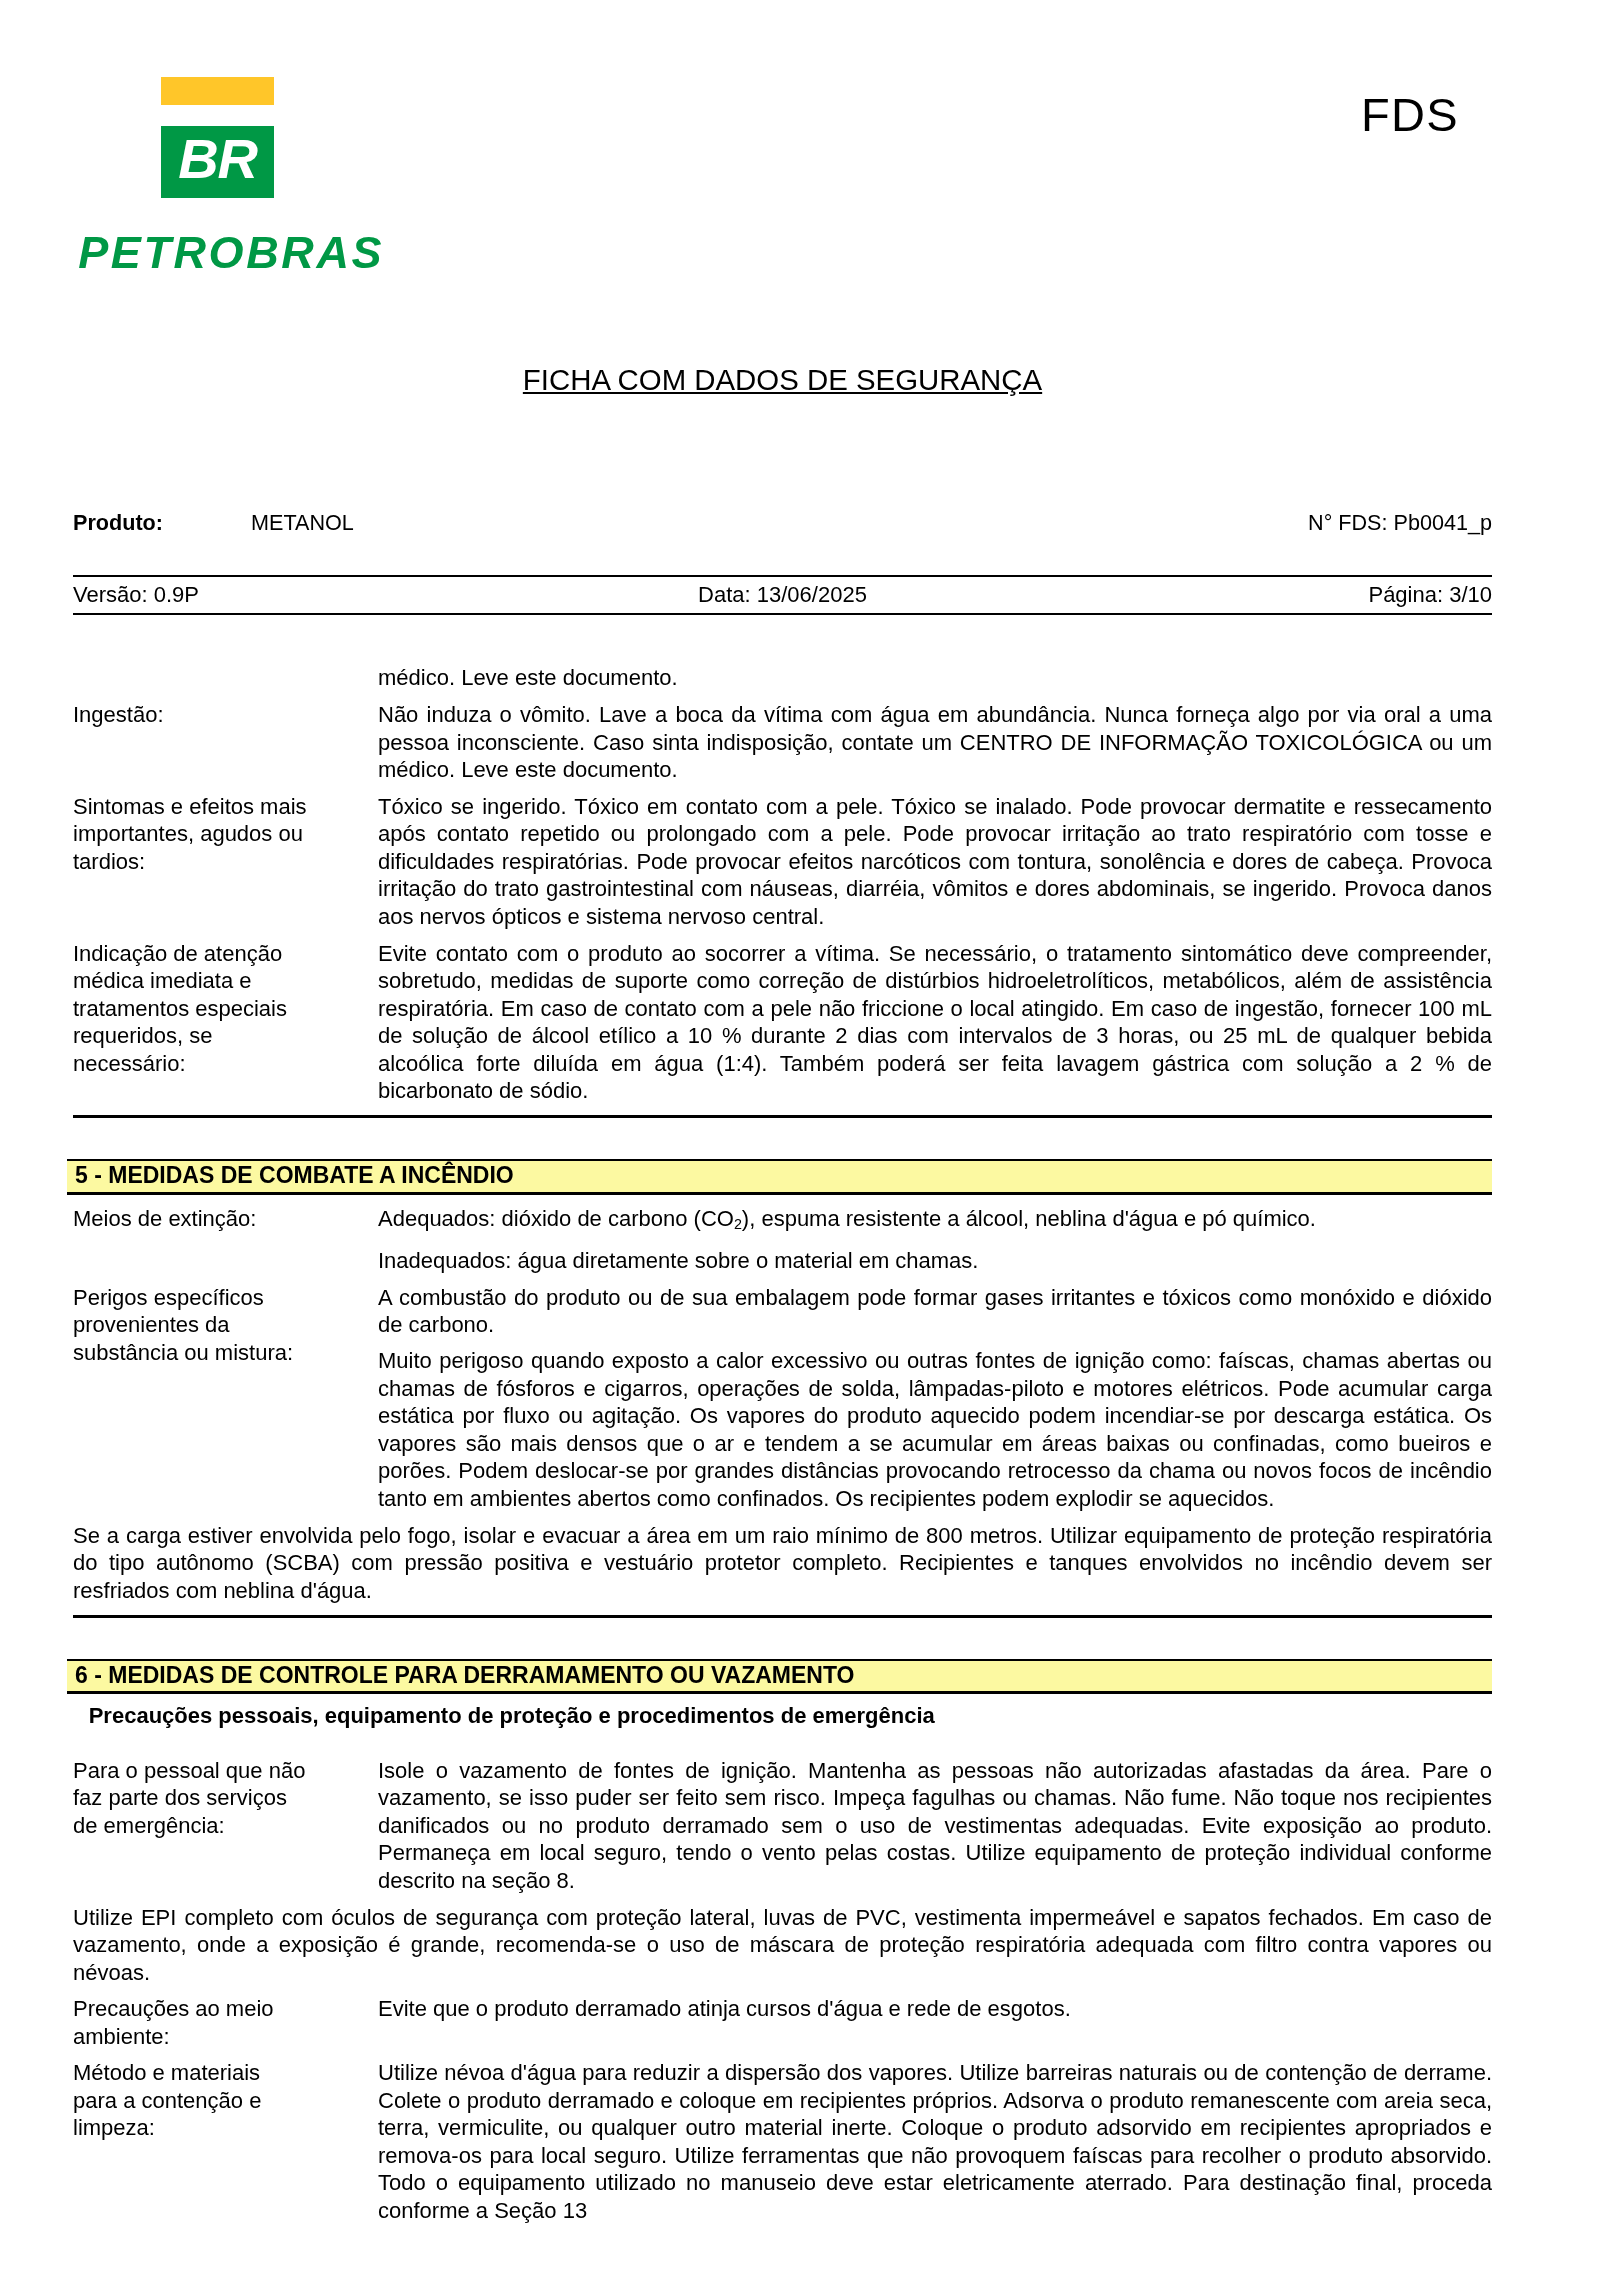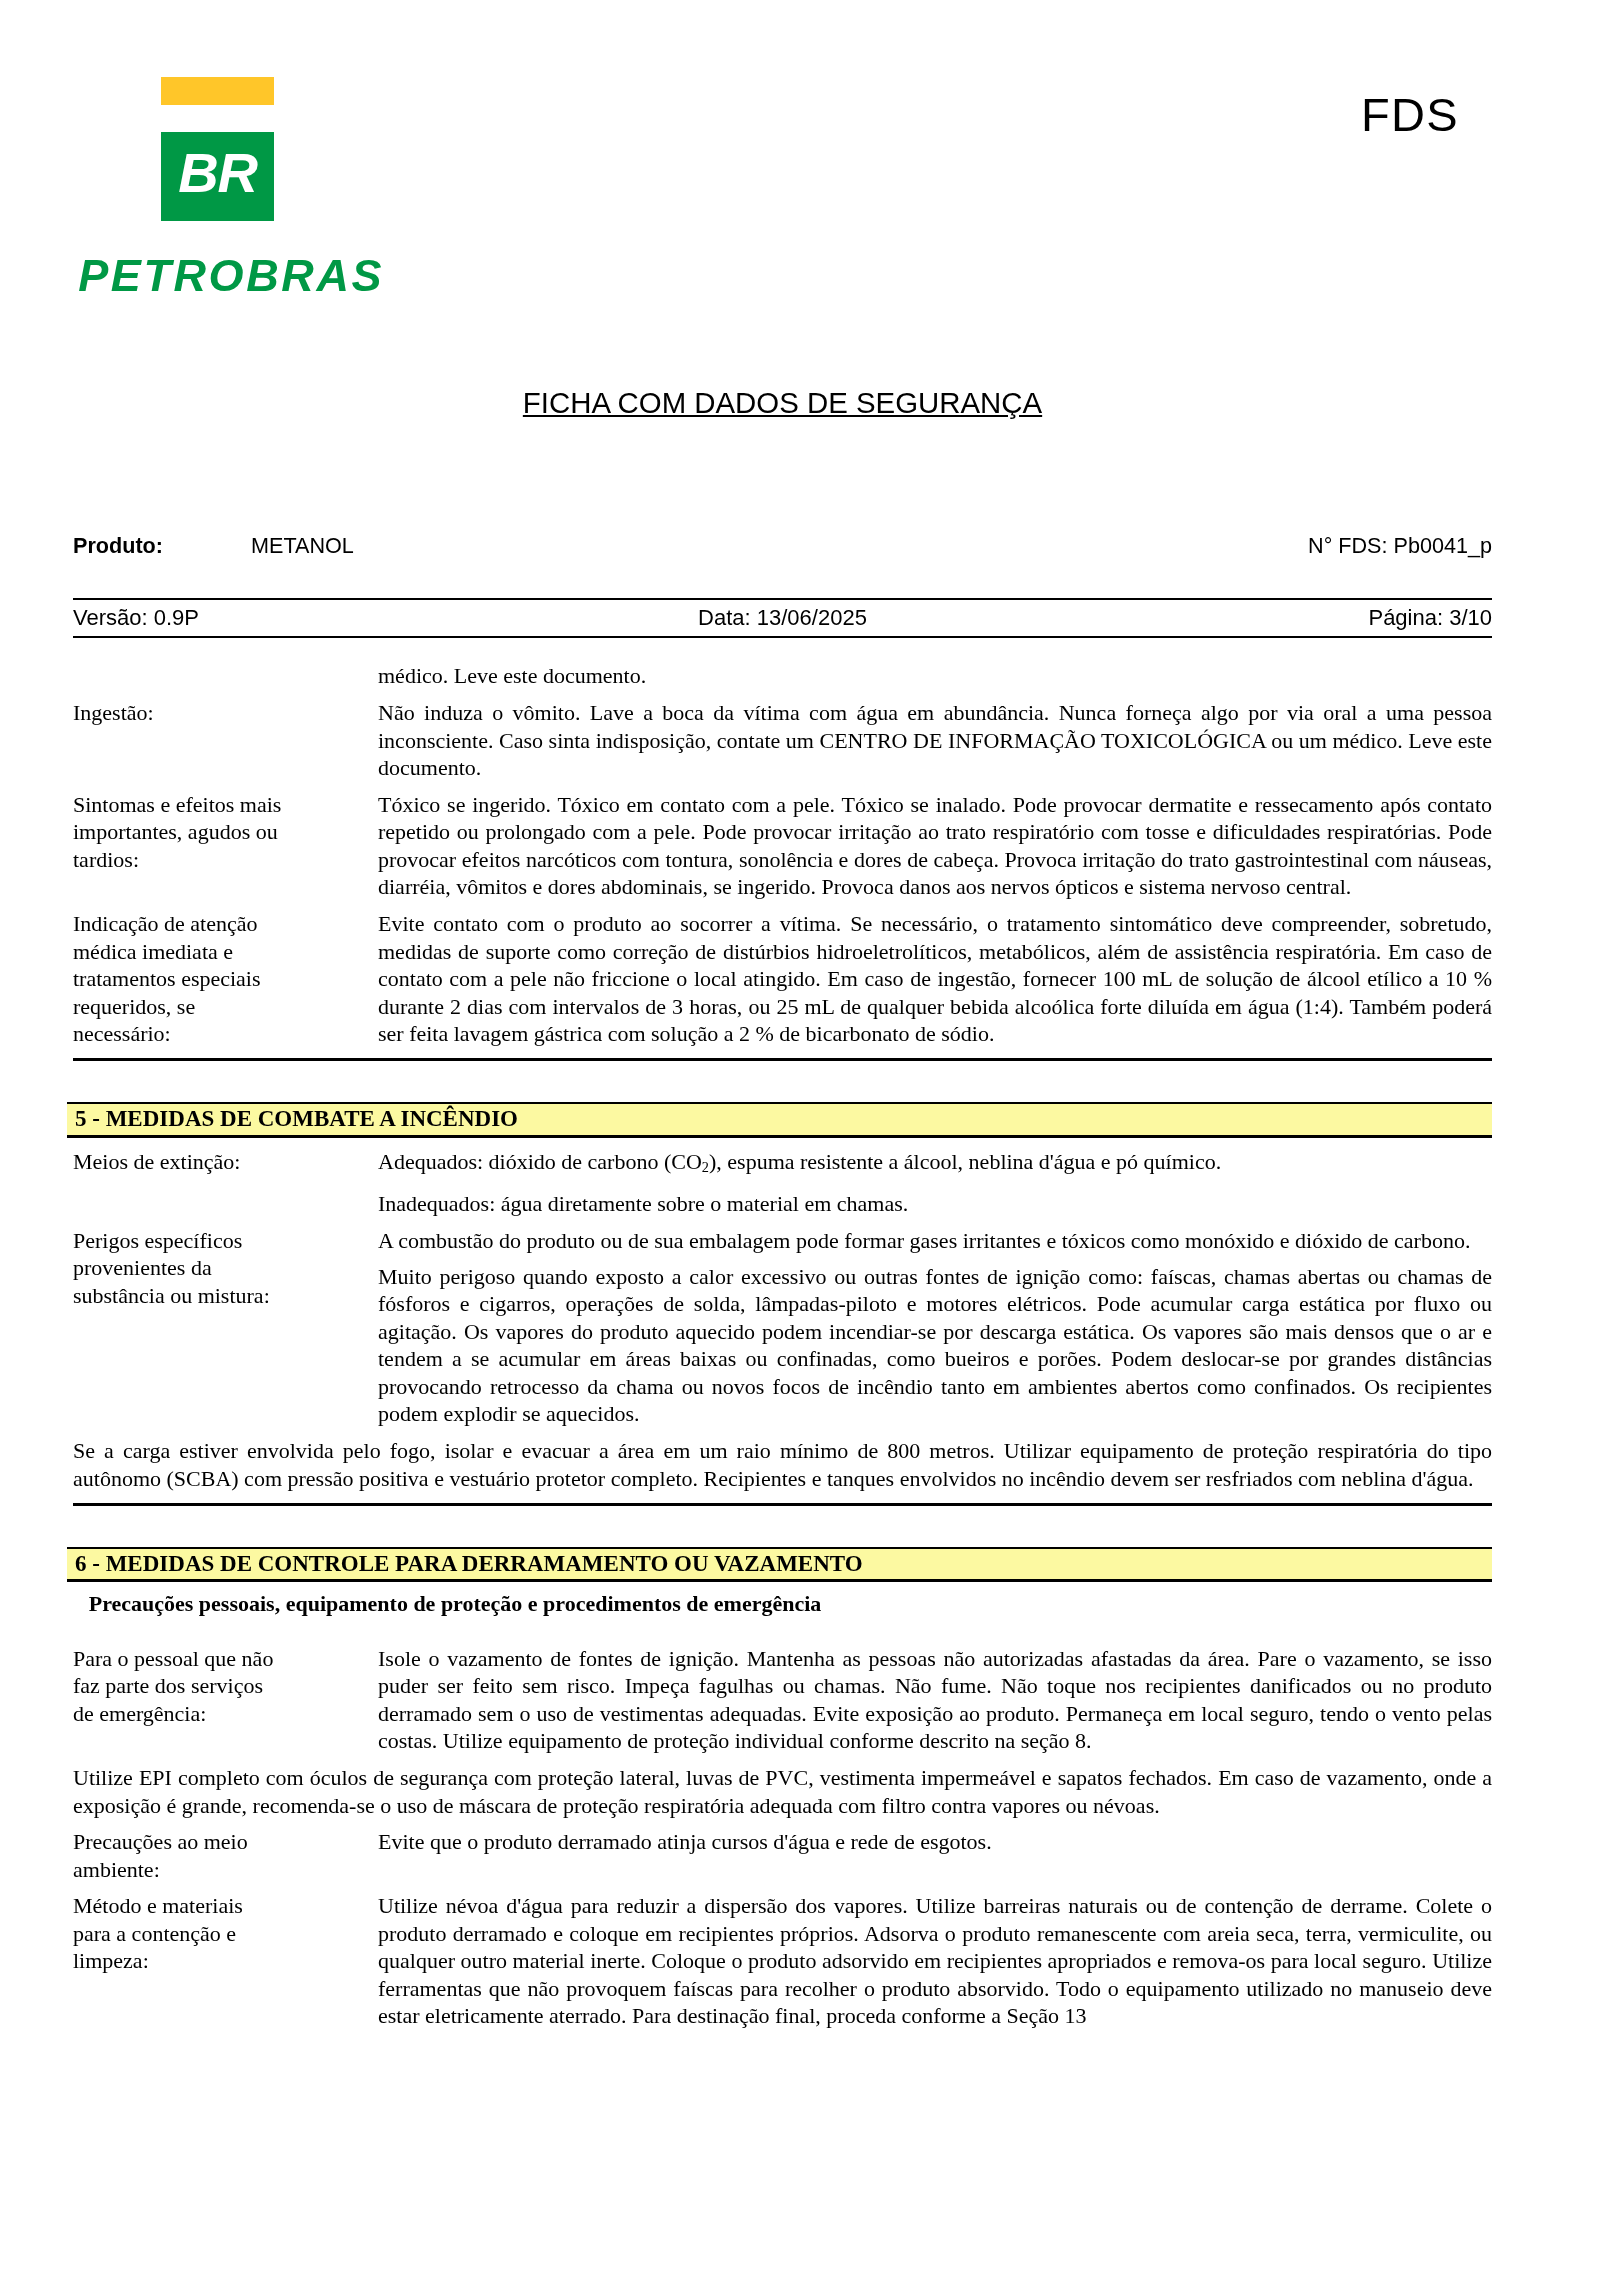--- a/index.html
+++ b/index.html
@@ -21,21 +21,21 @@
   }
   
   .corner-label{
     position:absolute;top:87px;right:164px;
     font-size:47px;letter-spacing:1.3px;font-weight:400;
   }
   .logo{padding-top:77px;}
   .logo-mark{margin-left:88px;width:113px;}
   .logo-top{height:28px;background:var(--brand-yellow);}
   .logo-bottom{
-    margin-top:27px;height:89px;background:var(--brand-green);
+    margin-top:21px;height:72px;background:var(--brand-green);
     display:flex;align-items:center;justify-content:center;
   }
   .logo-bottom span{
     color:#fff;font-size:56px;font-weight:bold;font-style:italic;
     letter-spacing:-1.3px;transform:translateY(-3.9px);
   }
   .brand{
     margin-top:29px;margin-left:5.2px;
     color:var(--brand-green);
     font-size:45px;font-weight:bold;font-style:italic;
@@ -54,21 +54,21 @@
   .version-bar{
     margin-top:39px;
     border-top:2.6px solid #000;border-bottom:2.6px solid #000;
     padding:4.6px 0 5.9px 0;
     display:flex;font-size:22px;gap:12px;
   }
   .v-cell{flex:1;}
   .v-center{text-align:center;}
   .v-right{text-align:right;}
   
-  #doc-body{margin-top:24px;font-size:22px;line-height:27.5px;font-family:Liberation Serif, serif;}
+  #doc-body{margin-top:49px;font-size:22px;line-height:27.5px;}
   .rows-block{}
   .row{display:flex;margin-top:9.2px;}
   .rows-block .row:first-child{margin-top:0;}
   .row .label{
     flex:0 0 305px;box-sizing:border-box;padding-right:46px;
     white-space:pre-line;
   }
   .row .value{flex:1;text-align:justify;}
   .value p{margin:0;}
   .value p + p{margin-top:8.5px;}

